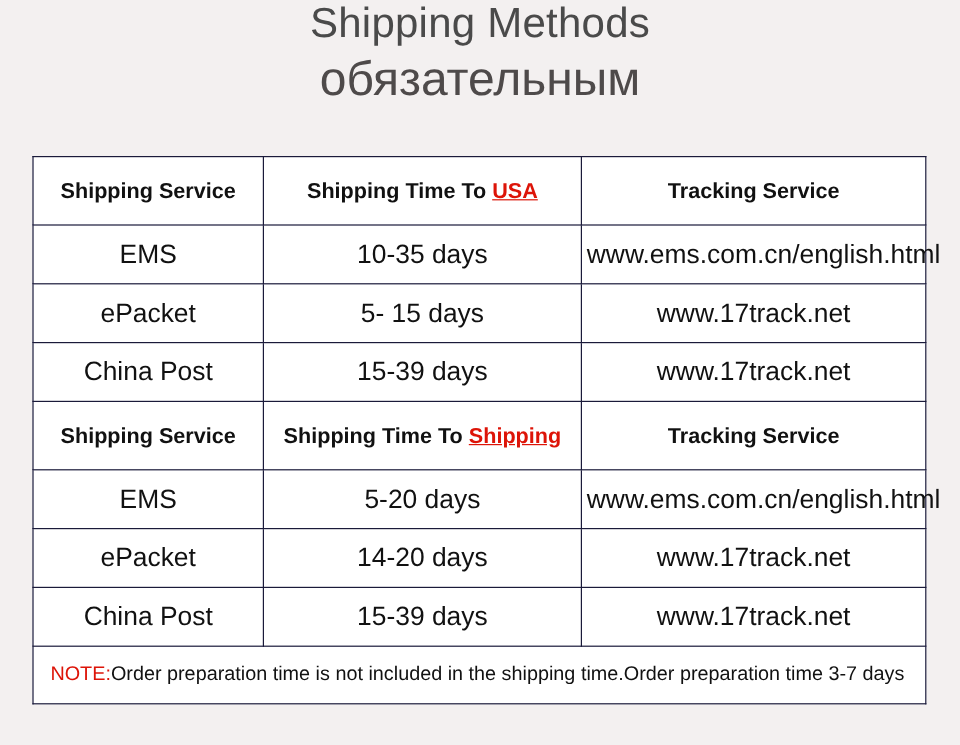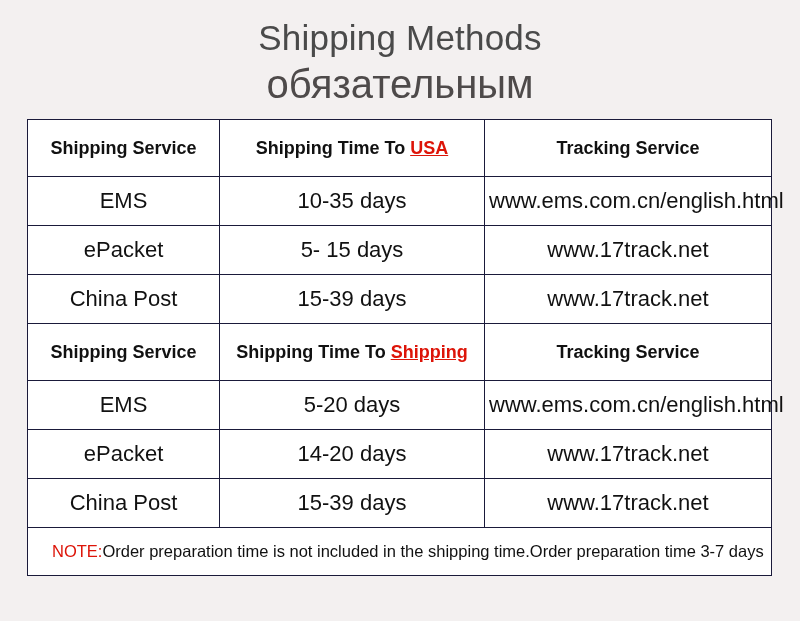--- a/index.html
+++ b/index.html
@@ -17,42 +17,41 @@
   .page {
     position: relative;
     width: 800px;
     height: 621px;
     box-sizing: border-box;
   }
 
   
   .title-block {
     text-align: center;
-    padding-top: 18px;
   }
   .page-title {
     font-size: 35px;
     font-weight: 400;
     color: #4a4a4a;
     line-height: 1.15;
     letter-spacing: 0.2px;
   }
   .page-subtitle {
     font-size: 40px;
     font-weight: 400;
     color: #4e4a4a;
     line-height: 1.2;
     margin-top: 2px;
   }
 
   
   .table-wrap {
     position: absolute;
     left: 27px;
-    top: 119px;
+    top: 130px;
     width: 670px;
   }
   table.shipping-table {
     width: 100%;
     border-collapse: collapse;
     background: #ffffff;
     table-layout: fixed;
   }
   table.shipping-table td {
     border: 1px solid #1a1a3a;
@@ -74,21 +73,21 @@
     height: 56px;
   }
 
   .accent {
     color: #dd1408;
     text-decoration: underline;
   }
 
   tr.note-row td {
     text-align: left;
-    padding-left: 24px;
+    padding-left: 14px;
     font-size: 16.5px;
     height: 47px;
   }
   .note-label {
     color: #dd1408;
   }
 </style>
 </head>
 <body>
 

